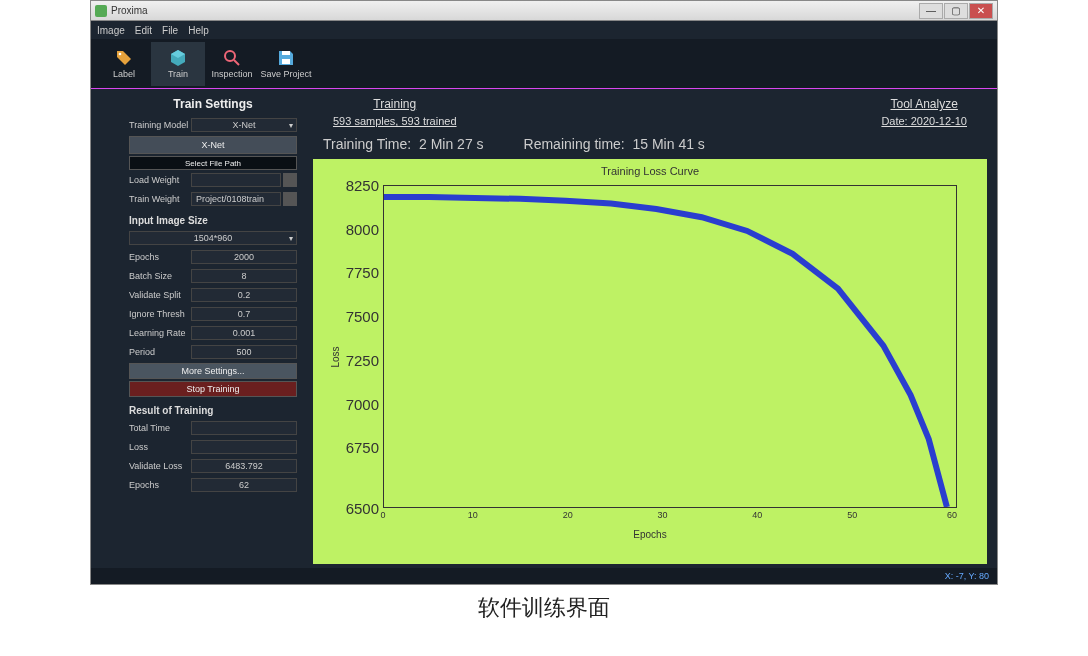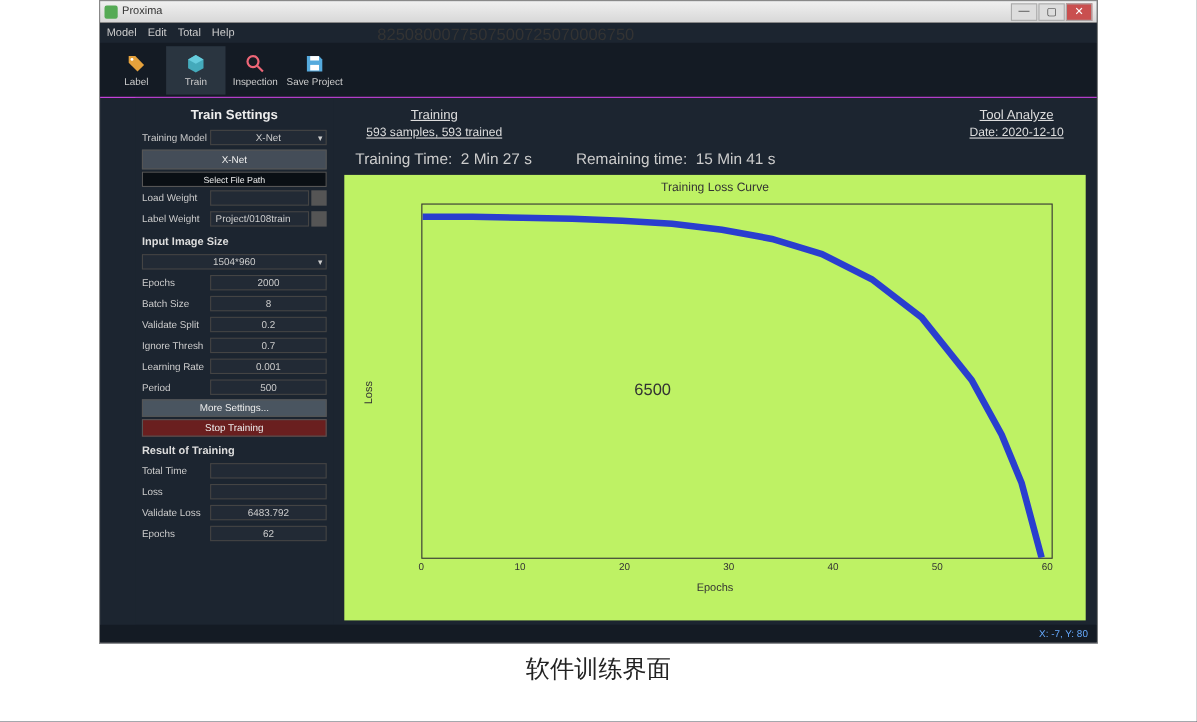--- a/index.html
+++ b/index.html
@@ -44,21 +44,21 @@
 .header-block .h-title { font-size: 12px; }
 .brand-block { text-align: right; font-family: 'Courier New', monospace; }
 .brand-block .dd { font-size: 12px; letter-spacing: 1px; }
 .brand-block .px { font-size: 14px; letter-spacing: 2px; font-weight: bold; }
 .timing-row { display: flex; gap: 40px; font-size: 14px; padding: 6px 10px; color: #ccc; }
 
 .chart-area { position: absolute; top: 70px; left: 10px; right: 10px; bottom: 4px; background: #bef264; }
 .chart-inner { width: 100%; height: 100%; position: relative; }
 .chart-title { position: absolute; top: 6px; width: 100%; text-align: center; font-size: 11px; color: #333; }
 .plot-frame { position: absolute; top: 26px; left: 70px; right: 30px; bottom: 56px; border: 1px solid #333; }
-.y-ticks { position: absolute; left: 30px; top: 26px; bottom: 56px; width: 36px; display: flex; flex-direction: row; justify-content: space-between; font-size: 15px; color: #333; text-align: right; }
+.y-ticks { position: absolute; left: 30px; top: 26px; bottom: 56px; width: 36px; display: flex; flex-direction: column; justify-content: space-between; font-size: 15px; color: #333; text-align: right; }
 .y-ticks span { transform: translateY(-50%); }
 .y-ticks span:last-child { transform: translateY(50%); }
 .x-ticks { position: absolute; left: 70px; right: 30px; bottom: 40px; height: 14px; display: flex; justify-content: space-between; font-size: 9px; color: #333; }
 .x-ticks span { transform: translateX(-50%); }
 .x-ticks span:last-child { transform: translateX(0); }
 .y-label { position: absolute; left: 12px; top: 50%; transform: rotate(-90deg) translateX(50%); font-size: 10px; color: #333; }
 .x-label { position: absolute; bottom: 24px; width: 100%; text-align: center; font-size: 10px; color: #333; }
 svg.curve { position: absolute; top: 0; left: 0; width: 100%; height: 100%; }
 
 .statusbar { position: absolute; bottom: 0; left: 0; right: 0; height: 16px; background: #141b24; color: #6af; font-size: 9px; display: flex; align-items: center; justify-content: flex-end; padding: 0 8px; }
@@ -73,23 +73,23 @@
     <span class="icon-app"></span>
     <span>Proxima</span>
     <div class="win-controls">
       <div class="win-btn">—</div>
       <div class="win-btn">▢</div>
       <div class="win-btn close">✕</div>
     </div>
   </div>
 
   <div class="menubar">
-    <span>Model</span>
+    <span>Image</span>
     <span>Edit</span>
-    <span>Total</span>
+    <span>File</span>
     <span>Help</span>
   </div>
 
   <div class="toolbar">
     <div class="tool-btn">
       <span class="tool-icon">
           <svg width="18" height="18" viewBox="0 0 18 18">
             <path d="M2 2h6l8 8-6 6-8-8z" fill="#e6a23c"></path>
             <circle cx="5" cy="5" r="1.3" fill="#fff"></circle>
           </svg>
@@ -134,21 +134,21 @@
         <div class="field combo">X-Net</div>
       </div>
       <div class="btn-wide btn-xnet">X-Net</div>
       <div class="btn-wide btn-select">Select File Path</div>
       <div class="form-row">
         <label>Load Weight</label>
         <div class="field left"></div>
         <div class="browse"></div>
       </div>
       <div class="form-row">
-        <label>Label Weight</label>
+        <label>Train Weight</label>
         <div class="field left">Project/0108train</div>
         <div class="browse"></div>
       </div>
 
       <h4>Input Image Size</h4>
       <div class="form-row">
         <div class="field combo" style="width:100%">1504*960</div>
       </div>
 
       <div class="form-row">

